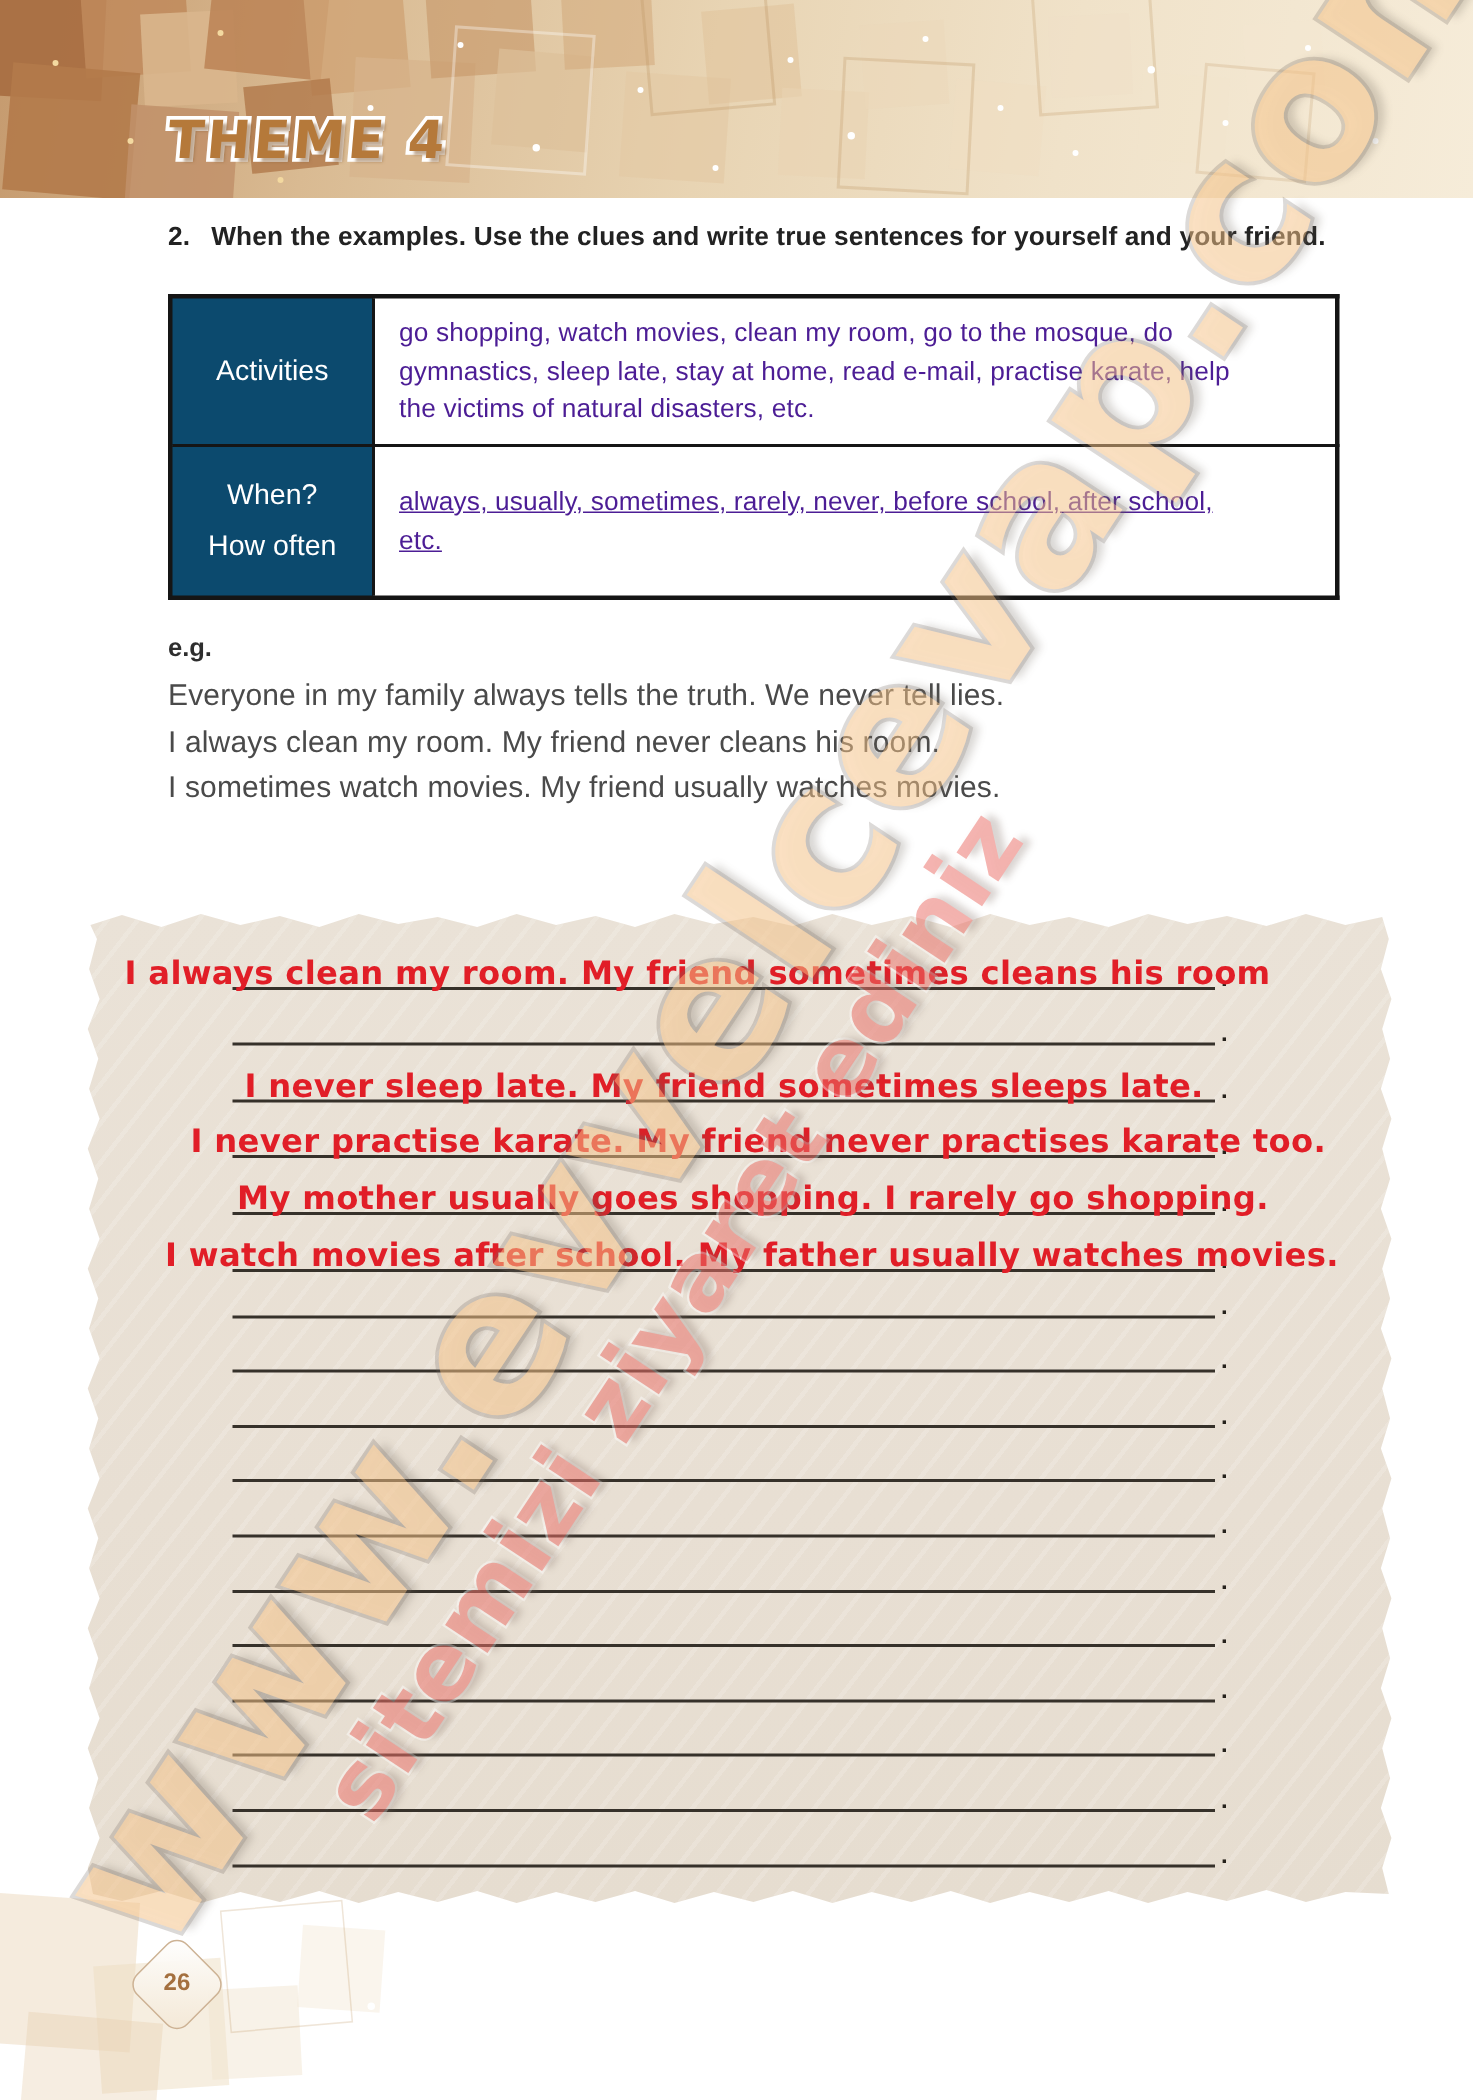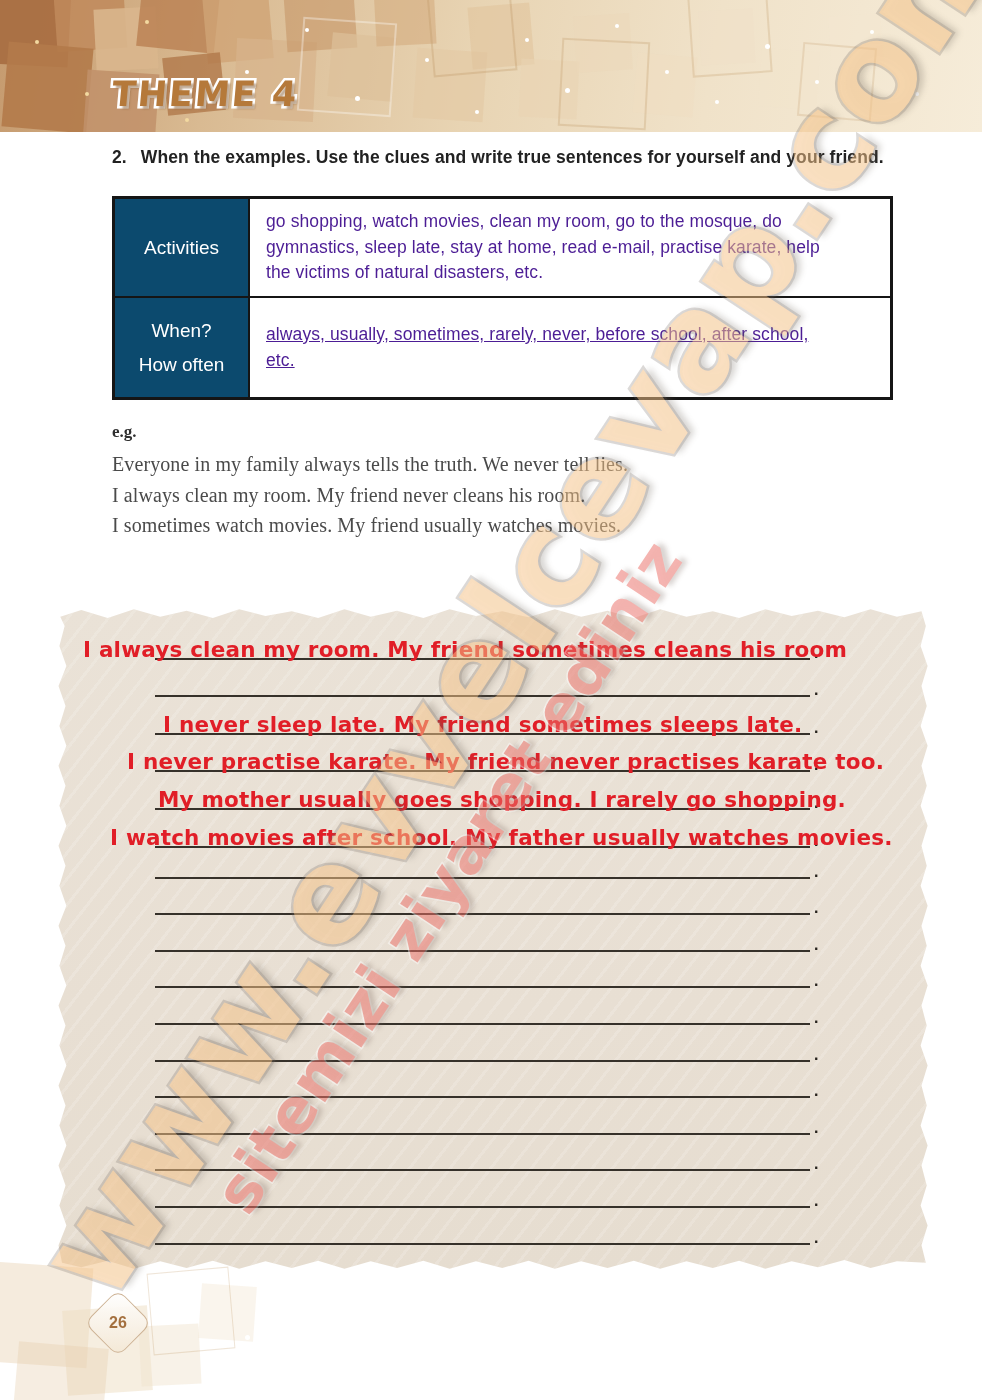--- a/index.html
+++ b/index.html
@@ -34,21 +34,21 @@
   .clue-table th,.clue-table td{border:2.5px solid #151515;}
   .clue-table{border:3px solid #151515;}
   .clue-table th{width:131px;background:#0c4a6e;color:#fff;
     font-size:19px;font-weight:400;text-align:center;line-height:1.75;}
   .clue-table td{padding:10px 58px 10px 16px;font-size:17.5px;color:#4c1d95;
     line-height:1.47;letter-spacing:.1px;background:#fff;}
   .clue-table tr:nth-child(1) td{height:76px;}
   .clue-table tr:nth-child(2) td{height:79px;text-decoration:underline;}
   .th-line{display:block;}
   
-  .eg{position:absolute;left:112px;top:422px;width:720px;font-family:Liberation Serif, serif;}
+  .eg{position:absolute;left:112px;top:422px;width:720px;}
   .eg-label{font-size:17px;font-weight:700;color:#2e2e2e;margin-bottom:7px;}
   .eg-line{font-size:20px;color:#4a4a4a;line-height:30.6px;letter-spacing:.1px;}
   
   .paper{
     position:absolute;left:55px;top:606px;width:877px;height:666px;
     background:
       repeating-linear-gradient(128deg,rgba(255,255,255,.16) 0 3px,rgba(0,0,0,0) 3px 16px),
       linear-gradient(180deg,#eae2d7 0%,#e8dfd3 60%,#e6ddd0 100%);
     clip-path:polygon(0.6% 1.6%,3% 0.6%,6% 1.8%,9% 0.5%,12% 1.6%,15% 0.7%,18% 1.8%,21% 0.5%,24% 1.5%,27% 0.8%,30% 1.8%,33% 0.5%,36% 1.6%,39% 0.7%,42% 1.8%,45% 0.5%,48% 1.5%,51% 0.8%,54% 1.7%,57% 0.5%,60% 1.6%,63% 0.7%,66% 1.8%,69% 0.5%,72% 1.6%,75% 0.8%,78% 1.8%,81% 0.5%,84% 1.5%,87% 0.7%,90% 1.7%,93% 0.5%,96% 1.6%,98.8% 0.8%,99.3% 3%,98.7% 6%,99.5% 9%,98.8% 12%,99.4% 15%,98.7% 18%,99.5% 21%,98.8% 24%,99.4% 27%,98.7% 30%,99.5% 33%,98.8% 36%,99.4% 39%,98.7% 42%,99.5% 45%,98.8% 48%,99.4% 51%,98.7% 54%,99.5% 57%,98.8% 60%,99.4% 63%,98.7% 66%,99.5% 69%,98.8% 72%,99.4% 75%,98.7% 78%,99.5% 81%,98.8% 84%,99.4% 87%,98.7% 90%,99.5% 93%,98.8% 96%,99.3% 98.6%,96% 98.4%,93% 99.4%,90% 98.2%,87% 99.3%,84% 98.4%,81% 99.5%,78% 98.3%,75% 99.4%,72% 98.4%,69% 99.5%,66% 98.3%,63% 99.4%,60% 98.4%,57% 99.5%,54% 98.3%,51% 99.4%,48% 98.4%,45% 99.5%,42% 98.3%,39% 99.4%,36% 98.4%,33% 99.5%,30% 98.3%,27% 99.4%,24% 98.4%,21% 99.5%,18% 98.3%,15% 99.4%,12% 98.4%,9% 99.5%,6% 98.3%,3% 99.3%,0.8% 98.6%,0.4% 96%,1.3% 93%,0.5% 90%,1.2% 87%,0.4% 84%,1.3% 81%,0.5% 78%,1.2% 75%,0.4% 72%,1.3% 69%,0.5% 66%,1.2% 63%,0.4% 60%,1.3% 57%,0.5% 54%,1.2% 51%,0.4% 48%,1.3% 45%,0.5% 42%,1.2% 39%,0.4% 36%,1.3% 33%,0.5% 30%,1.2% 27%,0.4% 24%,1.3% 21%,0.5% 18%,1.2% 15%,0.4% 12%,1.3% 9%,0.5% 6%,1.1% 3%);
   }

